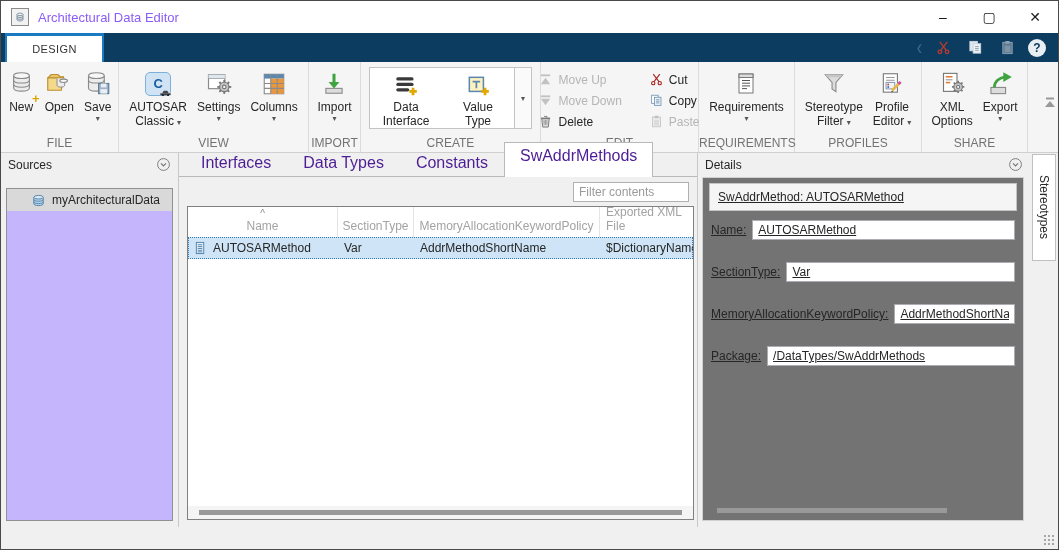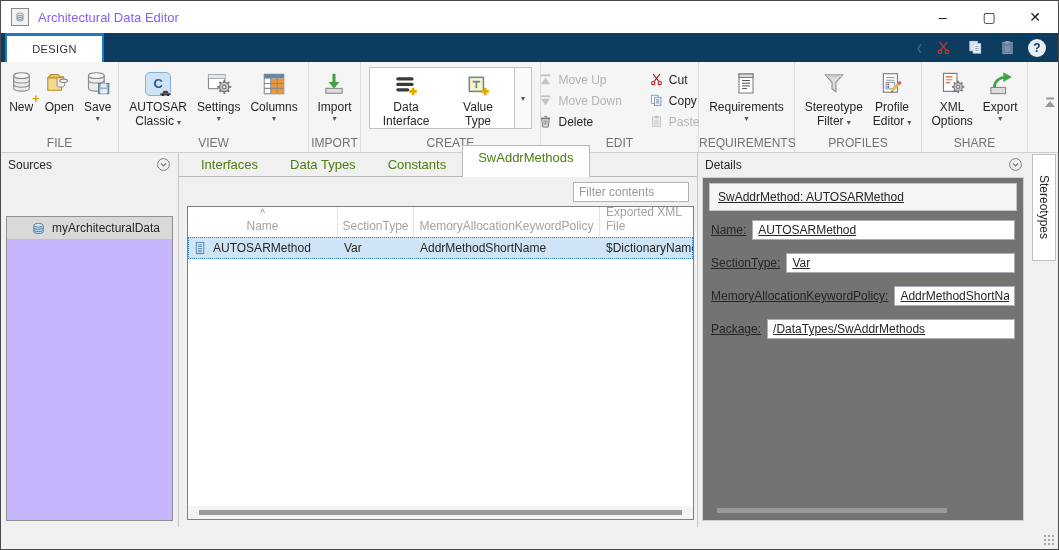--- a/index.html
+++ b/index.html
@@ -59,29 +59,29 @@
                   justify-content:center; position:relative; }
   .plus-badge { position:absolute; right:-5px; bottom:-4px; color:#dba400; font-weight:800; font-size:13px;
                 line-height:11px; text-shadow:0 0 2px #fff; }
 
   
   .main { flex:1; display:flex; min-height:0; }
   .panel-header { height:23px; display:flex; align-items:center; justify-content:space-between;
                   padding:0 7px; flex:0 0 auto; }
   .panel-title { font-size:12px; color:#262626; }
 
-  .sources-panel { width:178px; border-right:1px solid #c8c8c8; display:flex; flex-direction:column;gap:28px; }
+  .sources-panel { width:178px; border-right:1px solid #c8c8c8; display:flex; flex-direction:column; }
   .sources-box { flex:1; margin:12px 5px 6px 5px; background:#c4b5fd; border:1px solid #919191; overflow:hidden; }
   .source-item { height:22px; display:flex; align-items:center; gap:6px; padding-left:24px;
                  background:#d9d9d9; font-size:12px; }
 
   .center-panel { flex:1; display:flex; flex-direction:column; min-width:0; }
   .ctabs { display:flex; align-items:flex-end; height:24px; padding-left:6px;
            border-bottom:1px solid #b9b9b9; flex:0 0 auto; }
-  .ctab { padding:4px 15px 4px; font-size:13px; color:#4d7c0f; border:1px solid transparent; border-bottom:none; }
+  .ctab { padding:4px 15px 4px; font-size:16px; color:#4c1d95; border:1px solid transparent; border-bottom:none; }
   .ctab.active { background:#ffffff; border-color:#b9b9b9; margin-bottom:-1px; padding-bottom:12px; }
   .center-toolbar { height:29px; display:flex; align-items:center; justify-content:flex-end;
                     padding-right:8px; flex:0 0 auto; }
   .filter-input { width:116px; height:20px; border:1px solid #b0b0b0; background:#fff;
                   font-family:"Liberation Sans",sans-serif; font-size:12px; padding:0 5px; color:#262626; }
   .filter-input::placeholder { color:#9a9a9a; }
 
   .table-box { flex:1; margin:0 3px 7px 8px; background:#ffffff; border:1px solid #808080;
                display:flex; flex-direction:column; min-height:0; }
   .tgrid { display:grid; grid-template-columns:150px 76px 186px 1fr; }
@@ -93,21 +93,21 @@
           align-items:center; }
   .trow .tcell { padding:0 6px; white-space:nowrap; overflow:hidden; display:flex; align-items:center; gap:6px; }
   .tscroll { margin-top:auto; height:13px; display:flex; align-items:center; padding:0 11px; background:#f4f4f4; }
   .tscroll-thumb { height:5px; background:#999; flex:1; }
 
   .details-panel { width:333px; border-left:1px solid #c8c8c8; display:flex; flex-direction:column; }
   .details-box { flex:1; margin:1px 6px 6px 4px; background:#737373; border:1px solid #d0d0d0;
                  display:flex; flex-direction:column; min-height:0;text-decoration:underline; }
   .details-title { margin:5px 6px; border:1px solid #c5c5c5; background:#f5f5f5; padding:6px 8px;
                    font-size:12px; }
-  .field-row { display:flex; align-items:center; gap:6px; margin:4px 8px 9px; }
+  .field-row { display:flex; align-items:center; gap:6px; margin:4px 8px 18px; }
   .field-label { white-space:nowrap; font-size:12px; }
   .field-input { flex:1; min-width:0; height:20px; border:1px solid #abadb3; background:#fff;
                  font-family:"Liberation Sans",sans-serif; font-size:12px; padding:0 5px; color:#262626; }
   .dscroll { margin-top:auto; margin-bottom:7px; margin-left:14px; height:5px; width:230px; background:#999; }
 
   .right-strip { width:28px; display:flex; flex-direction:column; align-items:center; }
   .stereotypes-tab { margin-top:1px; width:24px; height:107px; background:#ffffff; border:1px solid #c0c0c0;
                      display:flex; align-items:center; justify-content:center; }
   .vtext { writing-mode:vertical-rl; font-size:12px; color:#262626; white-space:nowrap; }
 

